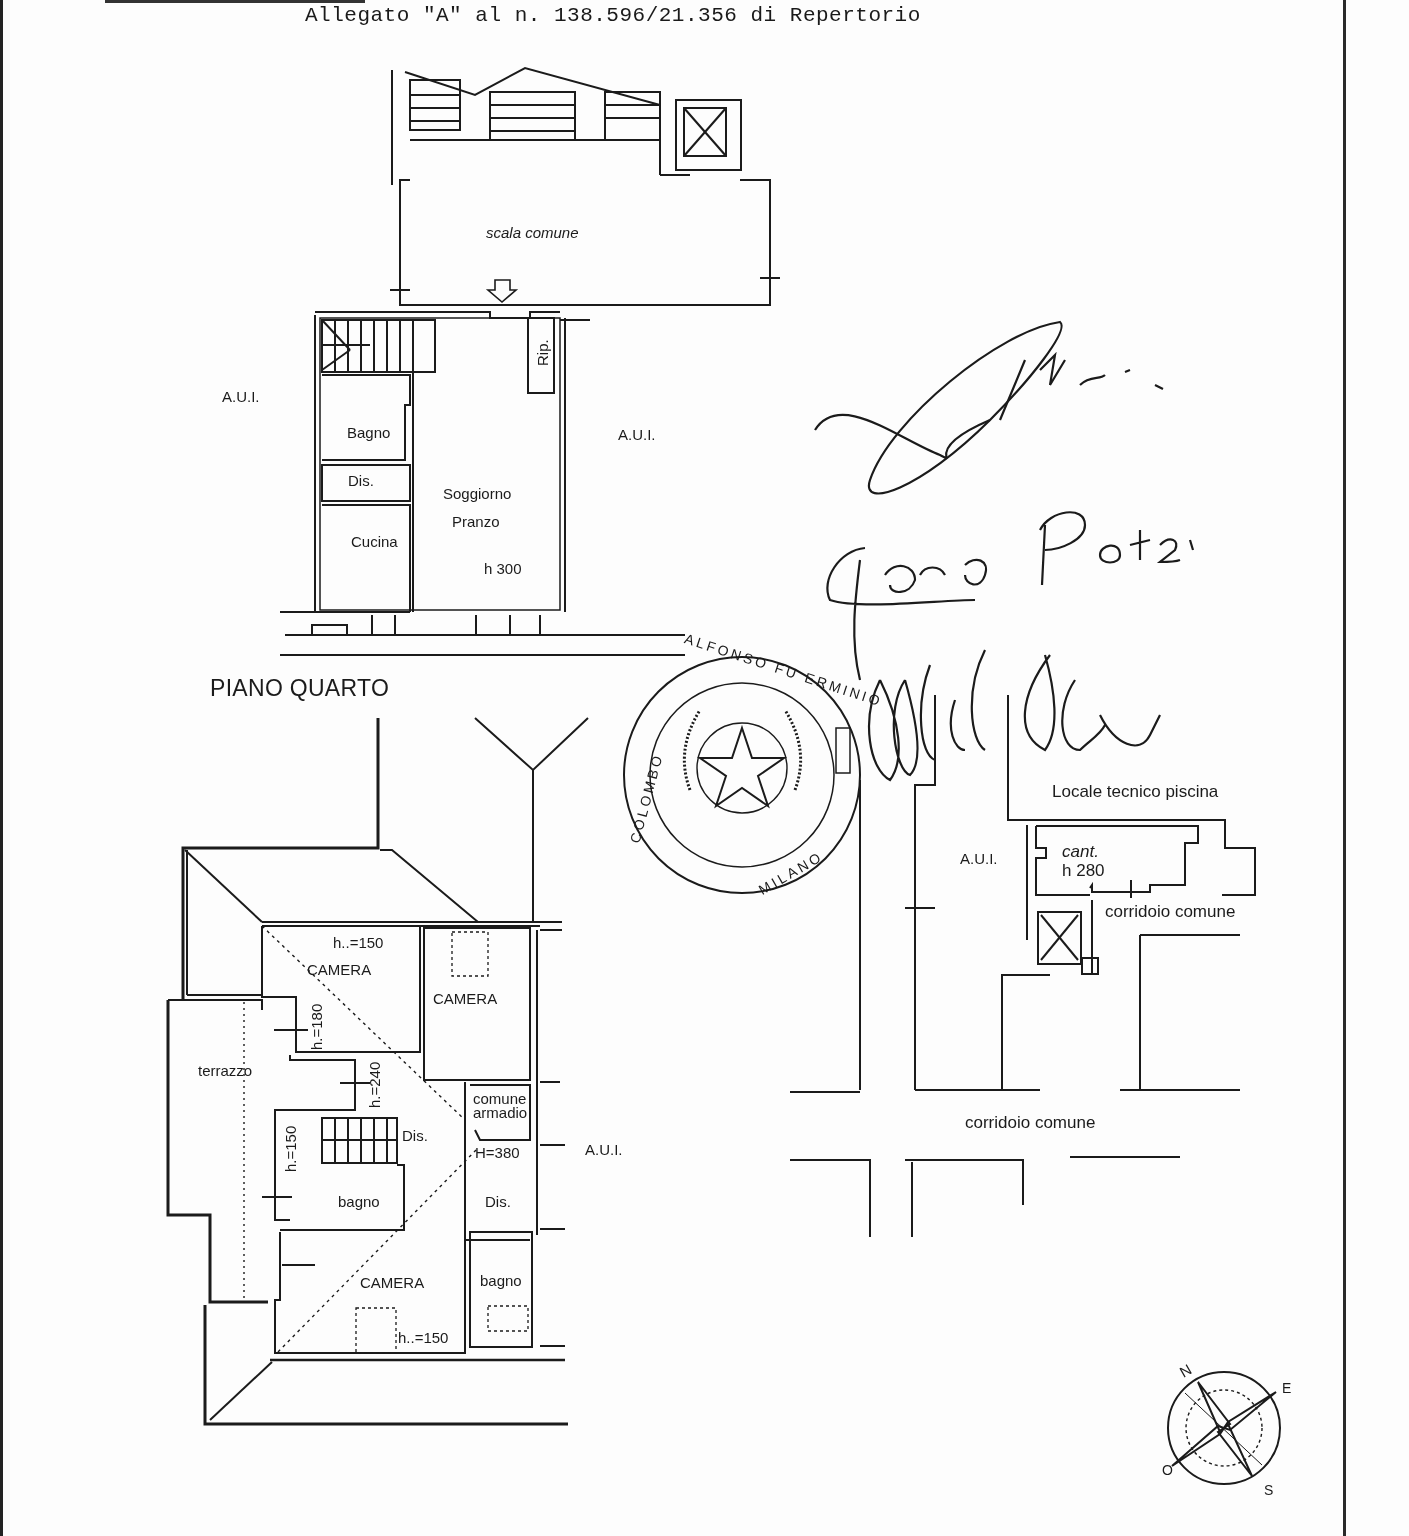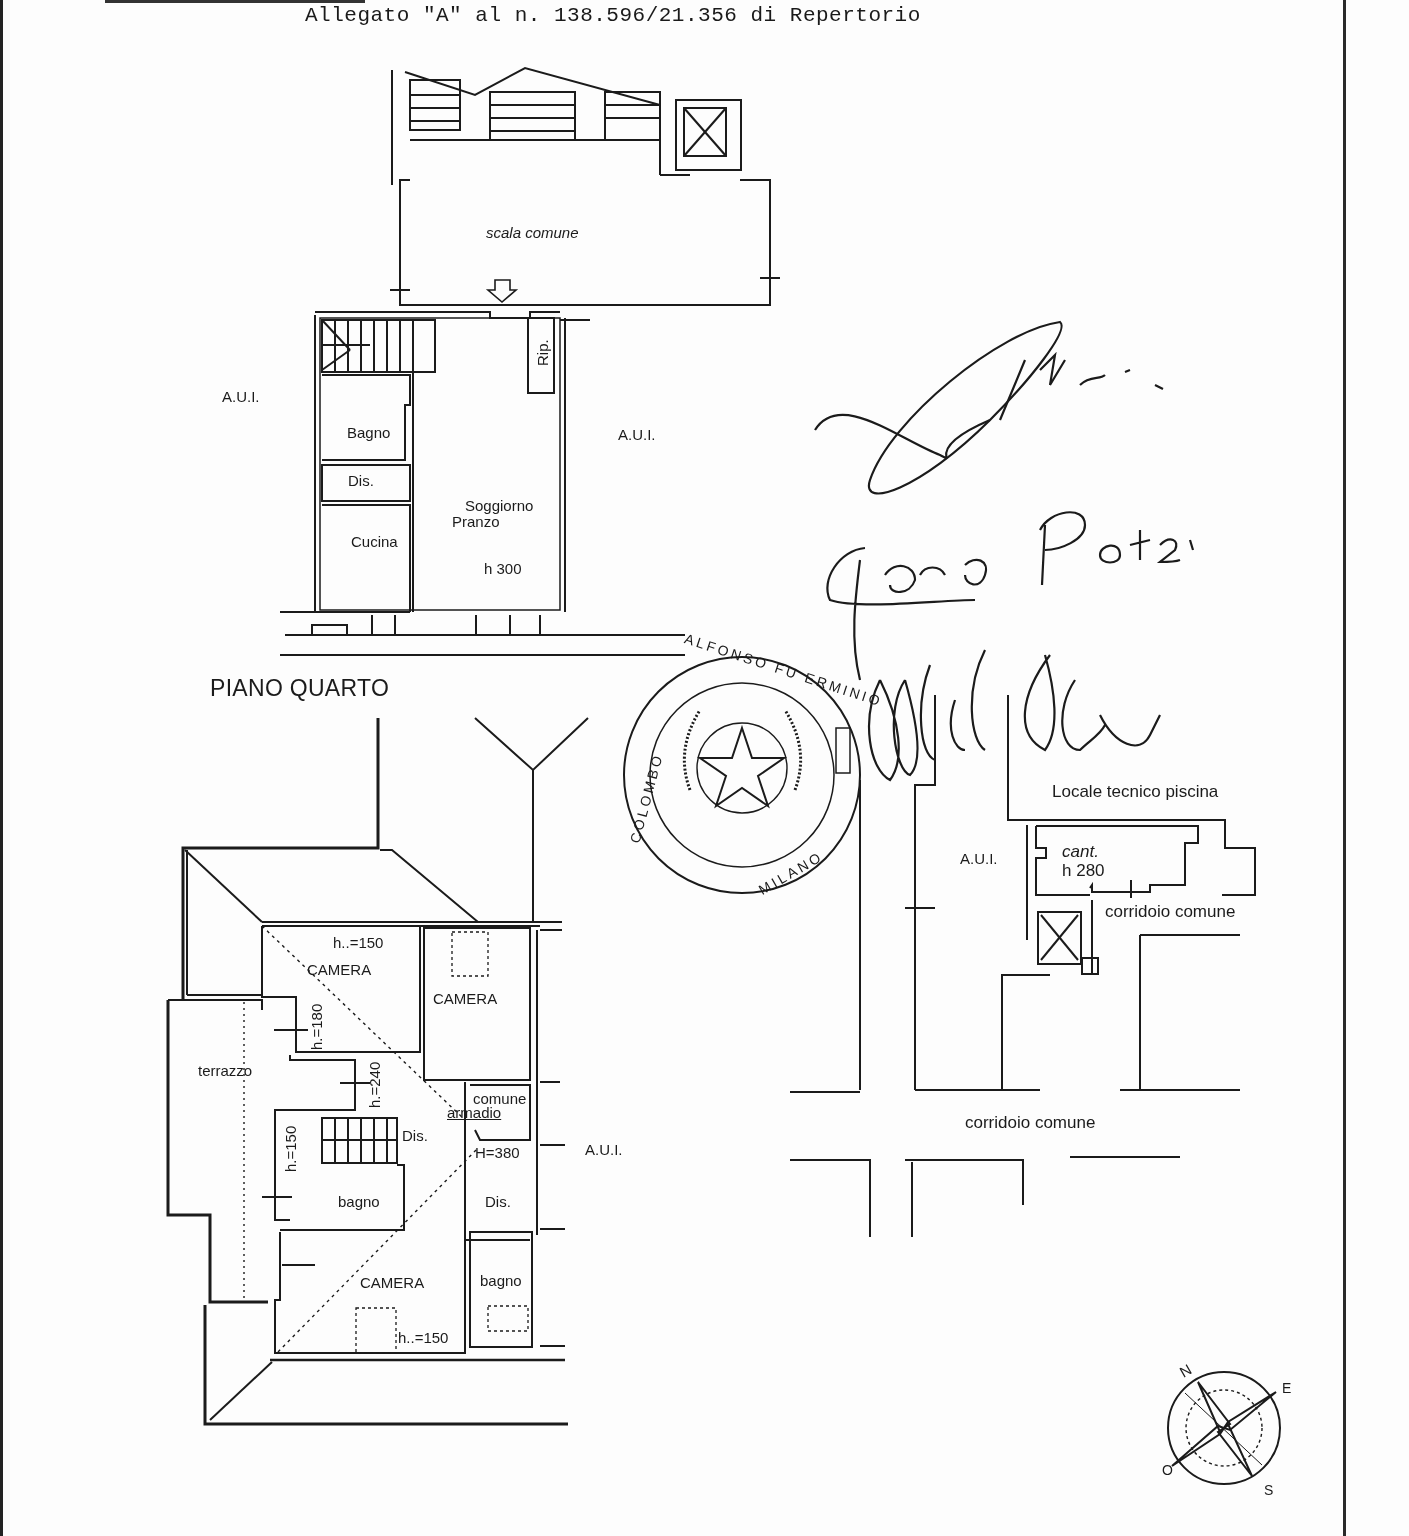--- a/index.html
+++ b/index.html
@@ -208,35 +208,35 @@
       <line x1="1185" y1="1393" x2="1262" y2="1465" stroke-width="1"></line>
     </g>
   </svg>
 
   <div class="lbl s14" style="left:486px;top:224px;font-style:italic;">scala comune</div>
   <div class="lbl s14" style="left:222px;top:388px;">A.U.I.</div>
   <div class="lbl s14" style="left:618px;top:426px;">A.U.I.</div>
   <div class="lbl s14" style="left:347px;top:424px;">Bagno</div>
   <div class="lbl s14" style="left:348px;top:472px;">Dis.</div>
   <div class="lbl s14" style="left:351px;top:533px;">Cucina</div>
-  <div class="lbl s14" style="left:465px;top:485px;margin-top:12px;">Soggiorno</div>
+  <div class="lbl s14" style="left:443px;top:485px;">Soggiorno</div>
   <div class="lbl s14" style="left:452px;top:513px;">Pranzo</div>
   <div class="lbl s14" style="left:462px;top:560px;margin-left:22px;">h 300</div>
   <div class="lbl s14 vert" style="left:534px;top:366px;transform:rotate(-90deg);">Rip.</div>
   <div class="lbl title" style="left:210px;top:675px;">PIANO QUARTO</div>
 
   <div class="lbl s14" style="left:333px;top:934px;">h..=150</div>
   <div class="lbl s14" style="left:307px;top:961px;">CAMERA</div>
   <div class="lbl s14" style="left:433px;top:990px;">CAMERA</div>
   <div class="lbl s14" style="left:198px;top:1062px;">terrazzo</div>
   <div class="lbl s14 vert" style="left:308px;top:1050px;transform:rotate(-90deg);">h.=180</div>
   <div class="lbl s14 vert" style="left:366px;top:1108px;transform:rotate(-90deg);">h.=240</div>
   <div class="lbl s14 vert" style="left:282px;top:1172px;transform:rotate(-90deg);">h.=150</div>
   <div class="lbl s14" style="left:473px;top:1092px;line-height:14px;">comune</div>
-  <div class="lbl s14" style="left:447px;top:1106px;line-height:14px;text-decoration:underline;">armadio</div>
+  <div class="lbl s14" style="left:473px;top:1106px;line-height:14px;">armadio</div>
   <div class="lbl s14" style="left:402px;top:1127px;">Dis.</div>
   <div class="lbl s14" style="left:475px;top:1144px;">H=380</div>
   <div class="lbl s14" style="left:585px;top:1141px;">A.U.I.</div>
   <div class="lbl s14" style="left:338px;top:1193px;">bagno</div>
   <div class="lbl s14" style="left:485px;top:1193px;">Dis.</div>
   <div class="lbl s14" style="left:360px;top:1274px;">CAMERA</div>
   <div class="lbl s14" style="left:480px;top:1272px;">bagno</div>
   <div class="lbl s14" style="left:398px;top:1329px;">h..=150</div>
 
   <div class="lbl s16" style="left:1052px;top:782px;text-align:right;">Locale tecnico piscina</div>

